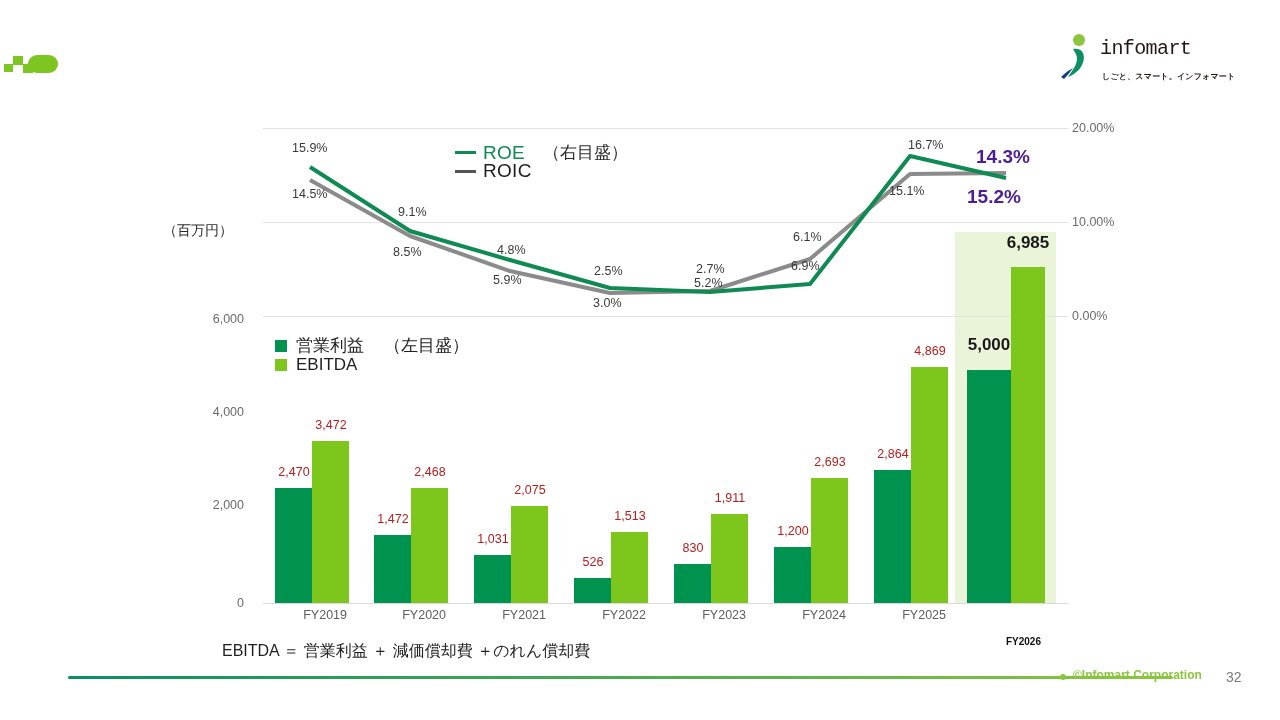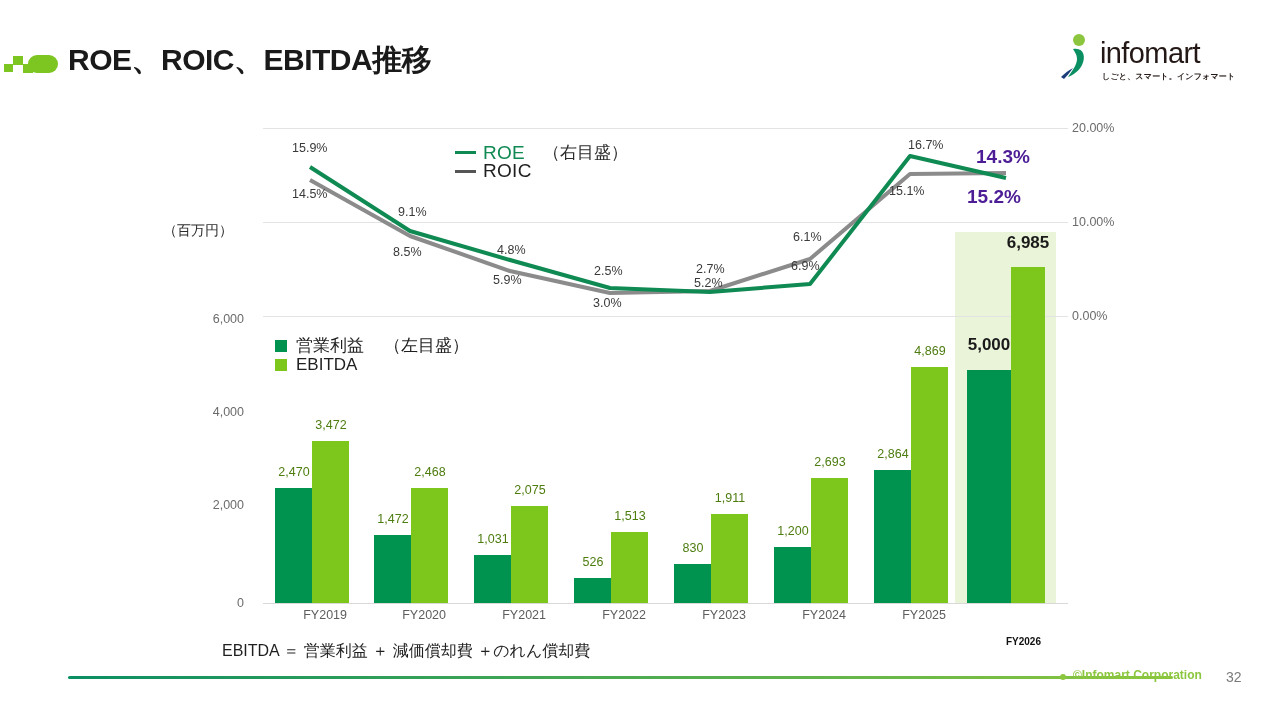--- a/index.html
+++ b/index.html
@@ -20,43 +20,43 @@
 
   .slide-title {
     position:absolute; left:68px; top:40px;
     font-size:30px; font-weight:bold; color:#1a1a1a;
     letter-spacing:-0.5px; white-space:nowrap;
   }
 
   
   .logo { position:absolute; right:60px; top:31px; width:160px; height:56px; }
   .logo-mark { position:absolute; left:0; top:2px; width:34px; height:48px; }
-  .logo-word { position:absolute; left:40px; top:6px; font-size:29px; color:#231815;
-               letter-spacing:-0.6px; font-family:Liberation Sans, sans-serif; }
+  .logo-word { position:absolute; left:40px; top:6px; font-size:20px; color:#231815;
+               letter-spacing:-0.6px; font-family:Liberation Mono, monospace; }
   .logo-tag { position:absolute; left:42px; top:40px; font-size:8px; color:#231815;
               font-weight:bold; letter-spacing:0.2px; white-space:nowrap; }
 
   
   #plot { position:absolute; left:0; top:0; width:1280px; height:720px; }
   .gridline { position:absolute; height:1px; background:#e3e3e3; }
   .tick-lbl { position:absolute; font-size:12.5px; color:#6b6b6b; white-space:nowrap; }
   .tick-lbl.left { text-align:right; }
 
   .unit-lbl { position:absolute; left:163px; top:222px; font-size:14px;
               font-weight:normal; color:#2b2b2b; white-space:nowrap; }
 
   
   .highlight { position:absolute; left:955px; top:232px; width:101px; height:372px;
                background:#eaf4d9; }
 
   
   .bar { position:absolute; bottom:0; }
   .bar.op { background:#00924f; }
   .bar.eb { background:#7dc61b; }
-  .bar-lbl { position:absolute; font-size:12.5px; color:#4d7c0f; text-align:center;
+  .bar-lbl { position:absolute; font-size:12.5px; color:#b91c1c; text-align:center;
              white-space:nowrap; }
   .bar-lbl.big { font-size:17px; font-weight:bold; color:#1a1a1a; }
 
   .cat-lbl { position:absolute; top:608px; font-size:12.5px; color:#5d5d5d;
              text-align:right; white-space:nowrap; }
   .cat-lbl.hl { font-size:10px; font-weight:bold; color:#111; top:636px; }
 
   
   .ln-lbl { position:absolute; font-size:12.5px; color:#3a3a3a; white-space:nowrap; }
   .ln-lbl.big { font-size:19px; font-weight:bold; color:#4c1d95; }
@@ -94,21 +94,20 @@
 
 <div id="slide">
 
   <div class="deco">
     <div class="d1"></div>
       <div class="d2"></div>
       <div class="d3"></div>
       <div class="d4"></div>
   </div>
 
-  <div class="slide-title">ROE、ROIC、EBITDA推移</div>
 
   <div class="logo">
     <svg class="logo-mark" viewBox="0 0 34 48">
       <circle cx="19" cy="7" r="6" fill="#8cc63f"></circle>
       <path d="M13 16 C24 14 26 24 22 32 C19 38 13 42 8 44 C12 38 17 32 17 26 C17 21 14 18 13 16 Z" fill="#0a8f63"></path>
       <path d="M1 44 C5 40 9 37 13 35 C10 39 7 43 4 46 Z" fill="#1b3d7a"></path>
     </svg>
     <div class="logo-word">infomart</div>
     <div class="logo-tag">しごと、スマート。インフォマート</div>
   </div>

